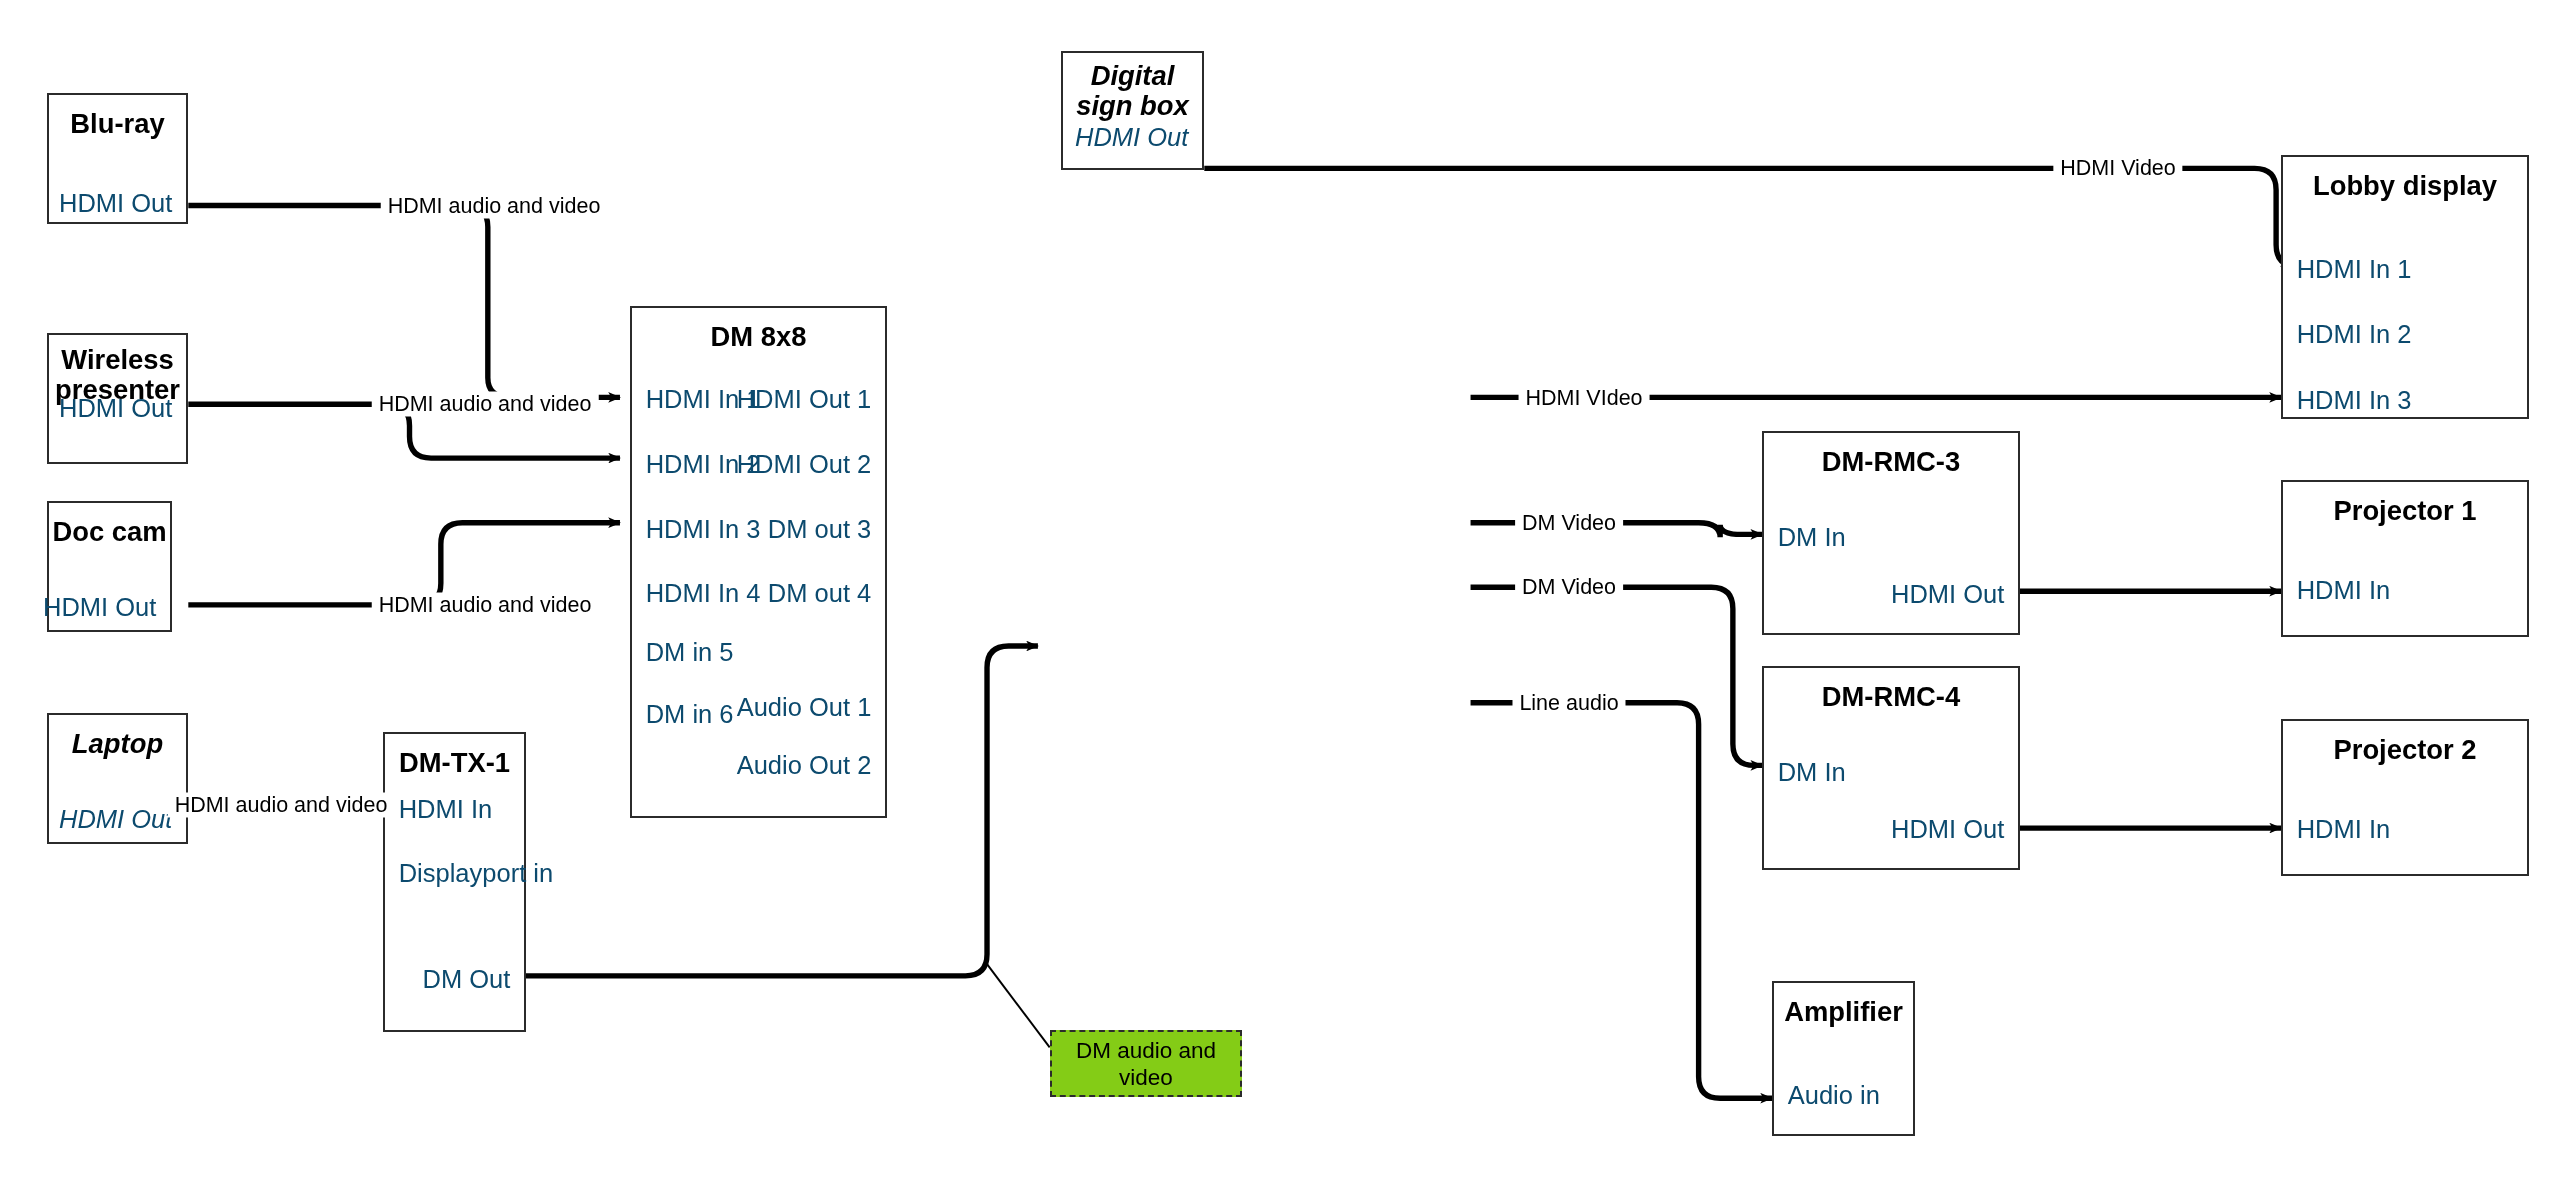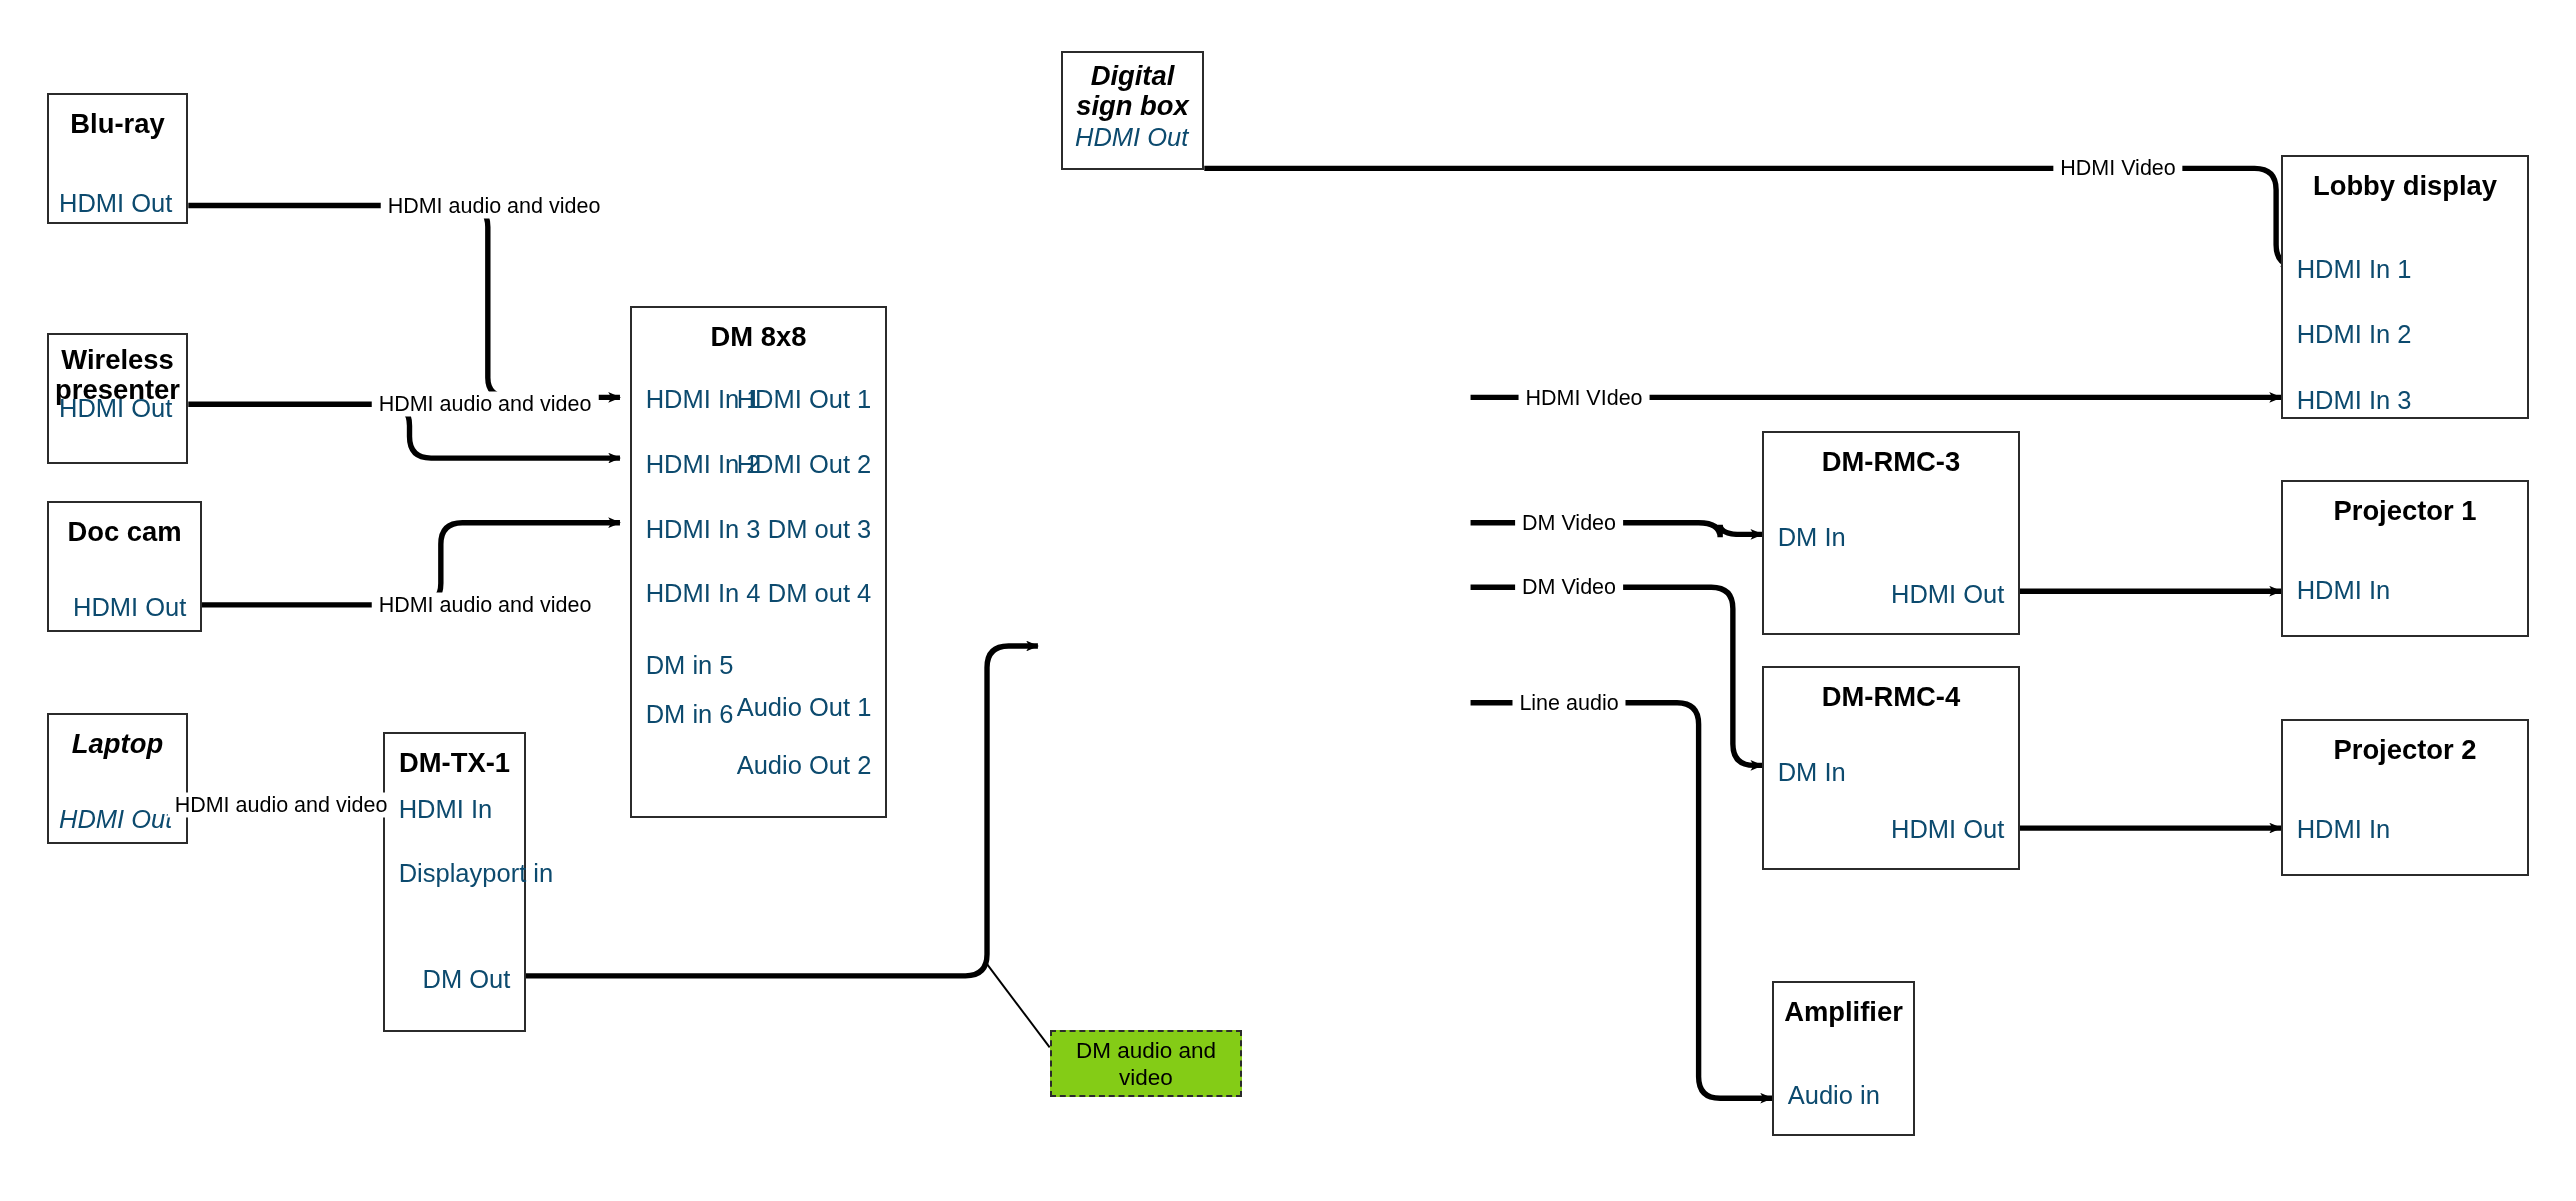--- a/index.html
+++ b/index.html
@@ -62,21 +62,21 @@
   <div class="node" style="left:47px;top:93px;width:141px;height:131px;">
     <div class="title" style="margin-top:13.7px;">Blu-ray</div>
     <div class="port right" style="top:94px;">HDMI Out</div>
   </div>
 
   <div class="node" style="left:47px;top:333px;width:141px;height:131px;">
     <div class="title" style="margin-top:9.8px;">Wireless presenter</div>
     <div class="port right" style="top:59px;">HDMI Out</div>
   </div>
 
-  <div class="node" style="left:47px;top:501px;width:155px;height:131px;">
+  <div class="node" style="left:47px;top:501px;width:125px;height:131px;">
     <div class="title" style="margin-top:13.7px;">Doc cam</div>
     <div class="port right" style="top:90px;">HDMI Out</div>
   </div>
 
   <div class="node" style="left:47px;top:713px;width:141px;height:131px;font-style:italic;">
     <div class="title" style="margin-top:13.7px;">Laptop</div>
     <div class="port right" style="top:90px;">HDMI Out</div>
   </div>
 
   <div class="node" style="left:383px;top:732px;width:143px;height:300px;">
@@ -85,21 +85,21 @@
     <div class="port left" style="top:125px;">Displayport in</div>
     <div class="port right" style="top:231px;">DM Out</div>
   </div>
 
   <div class="node" style="left:630px;top:306px;width:257px;height:512px;">
     <div class="title" style="margin-top:13.7px;">DM 8x8</div>
     <div class="port left" style="top:77px;">HDMI In 1</div>
     <div class="port left" style="top:142px;">HDMI In 2</div>
     <div class="port left" style="top:207px;">HDMI In 3</div>
     <div class="port left" style="top:271px;">HDMI In 4</div>
-    <div class="port left" style="top:343px;">DM in 5</div>
+    <div class="port left" style="top:330px;">DM in 5</div>
     <div class="port left" style="top:392px;">DM in 6</div>
     <div class="port right" style="top:77px;">HDMI Out 1</div>
     <div class="port right" style="top:142px;">HDMI Out 2</div>
     <div class="port right" style="top:207px;">DM out 3</div>
     <div class="port right" style="top:271px;">DM out 4</div>
     <div class="port right" style="top:385px;">Audio Out 1</div>
     <div class="port right" style="top:443px;">Audio Out 2</div>
   </div>
 
   <div class="node" style="left:1061px;top:51px;width:143px;height:119px;font-style:italic;">

